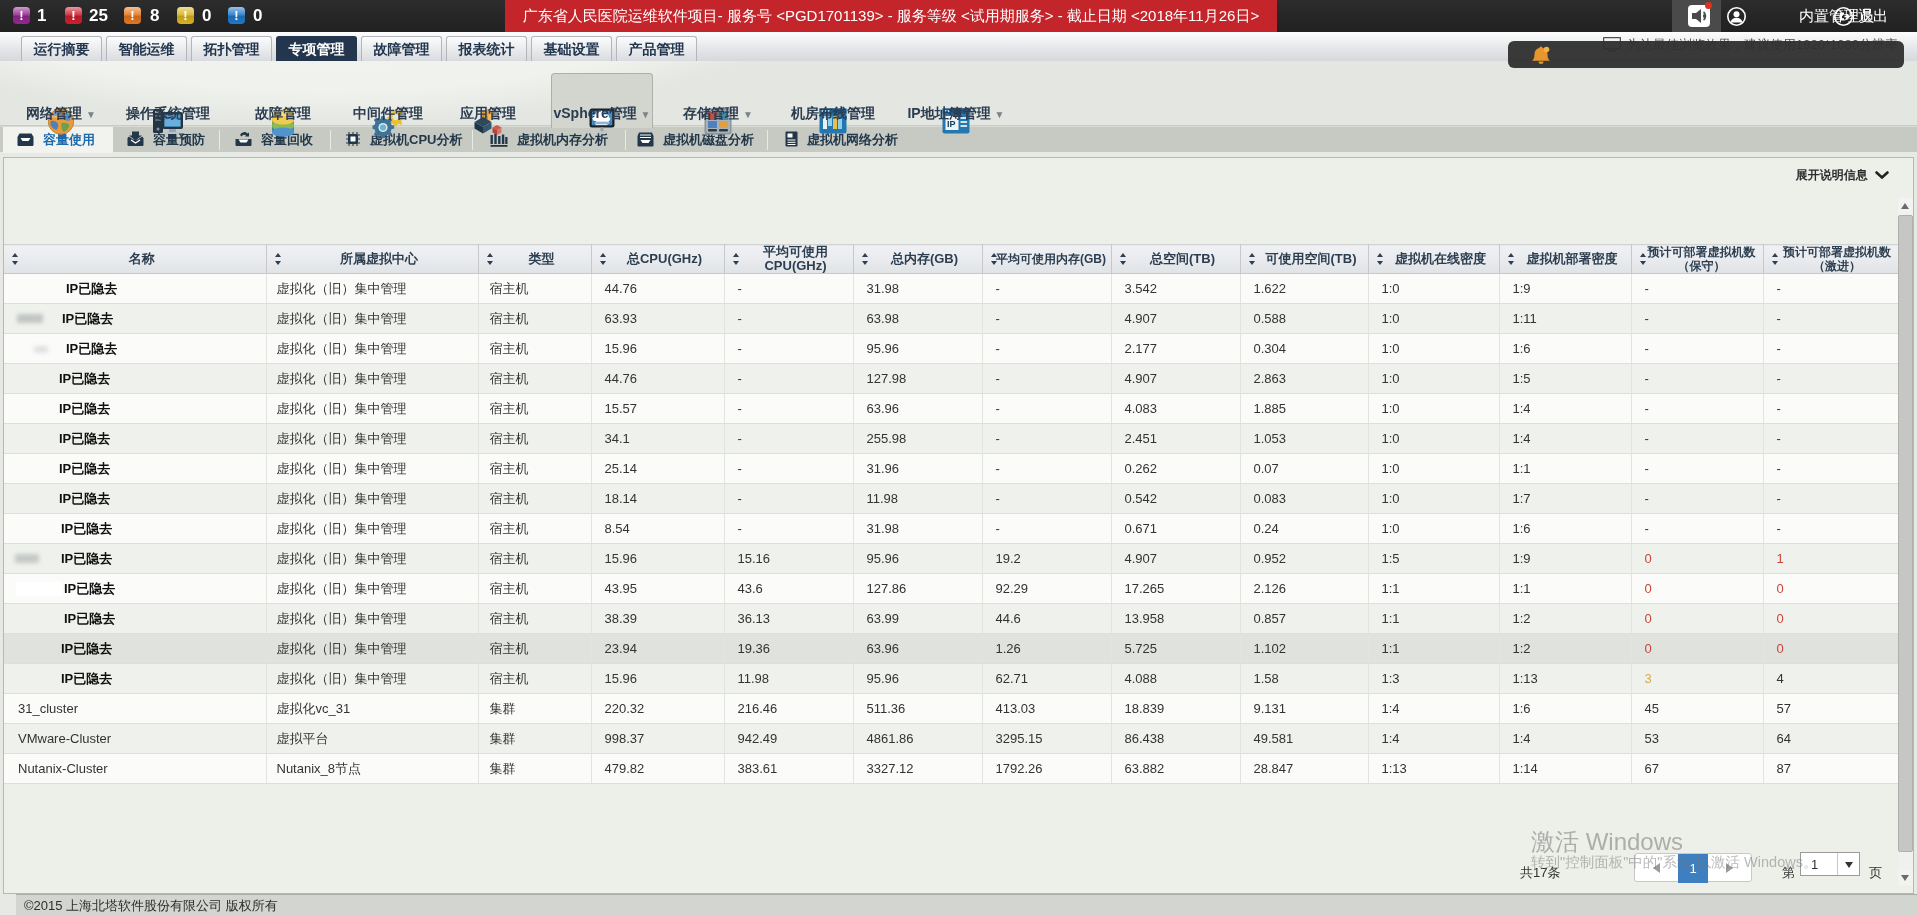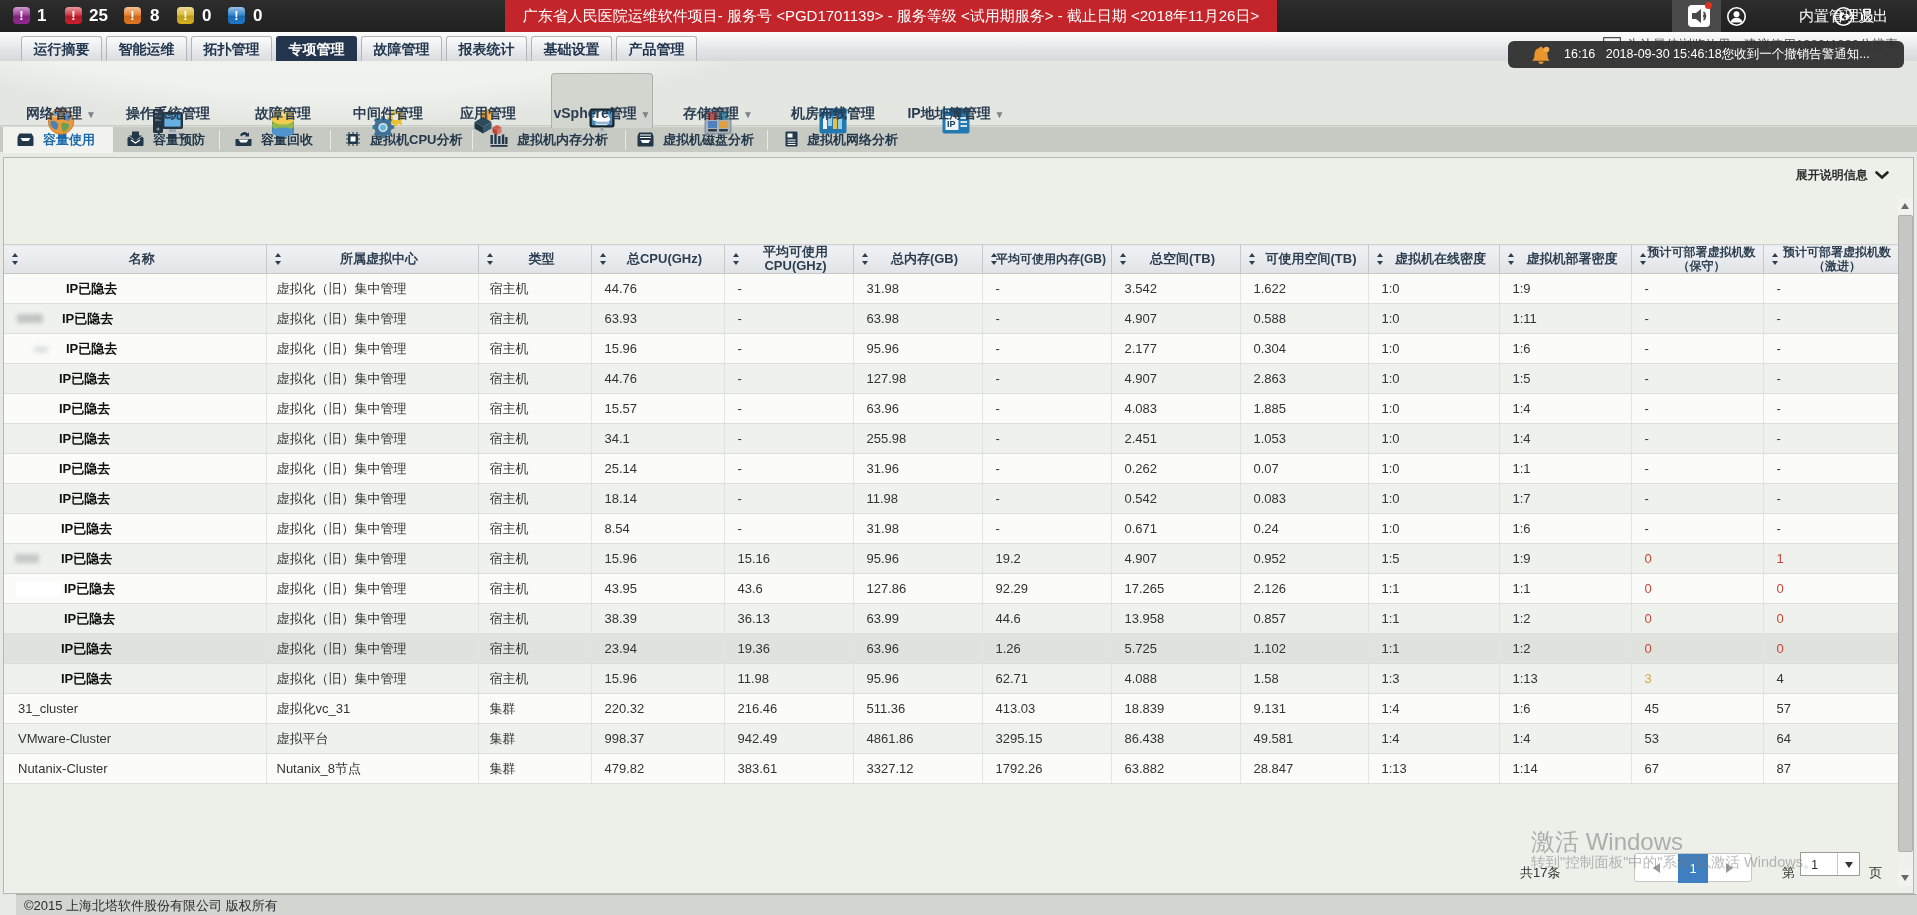--- a/index.html
+++ b/index.html
@@ -670,19 +670,18 @@
     </div>
   </div>
   <div id="wm1">激活 Windows</div>
   <div id="wm2">转到"控制面板"中的"系统"以激活 Windows。</div>
   <div id="toast">
       <span class="bell"><svg width="22" height="22" viewBox="0 0 22 22">
           <path d="M11 1.5 a1.6 1.6 0 0 1 1.6 1.6 a6.5 6.5 0 0 1 4.9 6.3 c0 3.8 1.2 5.3 2.5 6.3 h-18 c1.3-1 2.5-2.5 2.5-6.3 a6.5 6.5 0 0 1 4.9-6.3 A1.6 1.6 0 0 1 11 1.5Z" fill="#e8952e"></path>
           <path d="M8.5 16.5 a2.5 2.5 0 0 0 5 0Z" fill="#e8952e"></path>
           <circle cx="16.5" cy="4.5" r="2.8" fill="#f0b050"></circle>
         </svg></span>
-      <span class="txt">16:16&nbsp;&nbsp;&nbsp;2018-09-30 15:46:18您收到一个撤销告警通知...</span>
     </div>
 
   <div id="footer">
       <span>©2015 上海北塔软件股份有限公司 版权所有</span>
     </div>
 </div>
 
 </body></html>

